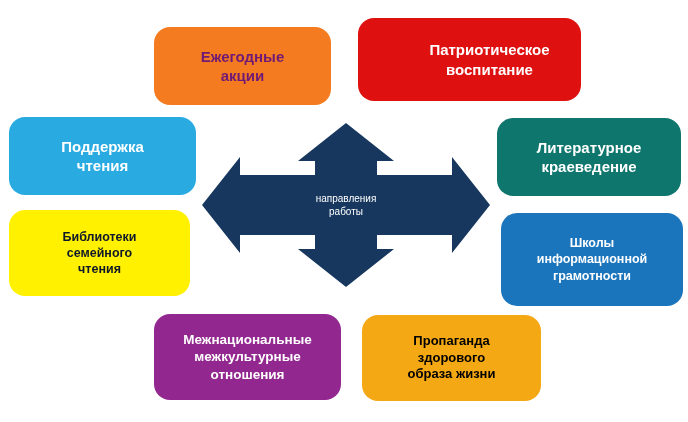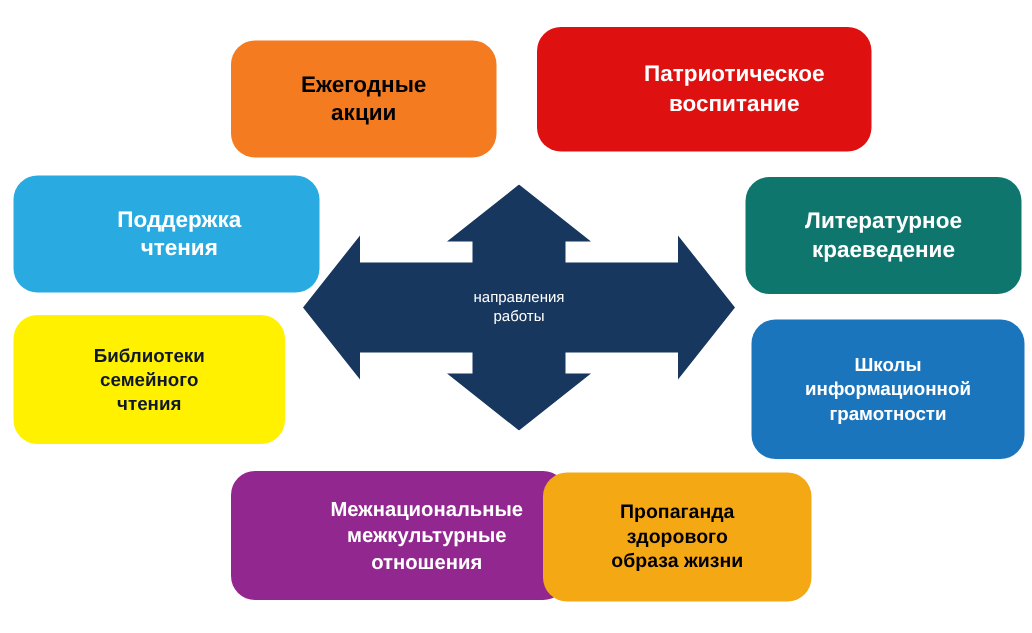--- a/index.html
+++ b/index.html
@@ -25,21 +25,21 @@
     font-weight: bold;
   }
   .node .label {
     white-space: pre-line;
     line-height: 1.3;
     padding: 2px 6px;
   }
   
   .pos-1 { left: 154px; top: 27px;  width: 177px; height: 78px; font-size: 15px; }
   .pos-2 { left: 358px; top: 18px;  width: 183px; height: 83px; font-size: 15px; }
-  .pos-3 { left: 9px;   top: 117px; width: 187px; height: 78px; font-size: 15px; padding-left: 17px; }
+  .pos-3 { left: 9px;   top: 117px; width: 187px; height: 78px; font-size: 15px; }
   .pos-4 { left: 497px; top: 118px; width: 184px; height: 78px; font-size: 15px; }
   .pos-5 { left: 9px;   top: 210px; width: 181px; height: 86px; font-size: 12.5px; }
   .pos-6 { left: 501px; top: 213px; width: 182px; height: 93px; font-size: 12.5px; }
   .pos-7 { left: 154px; top: 314px; width: 187px; height: 86px; font-size: 13.5px; }
   .pos-8 { left: 362px; top: 315px; width: 179px; height: 86px; font-size: 13px; align-items: center; }
 
   .center-wrap {
     position: absolute;
     left: 202px;
     top: 123px;
@@ -66,21 +66,21 @@
     font-size: 10px;
     line-height: 1.35;
     font-weight: normal;
   }
 </style>
 </head>
 <body>
 
 <div class="stage">
 
-  <div class="node pos-1" style="background-color: rgb(244, 123, 32); color: #000000;">
+  <div class="node pos-1" style="background-color: rgb(244, 123, 32); color: #701a75;">
     <span class="label">Ежегодные
 акции</span>
   </div>
 
   <div class="node pos-2" style="background-color: rgb(222, 16, 16); color: rgb(255, 255, 255); padding-left: 40px;">
     <span class="label">Патриотическое
 воспитание</span>
   </div>
 
   <div class="node pos-3" style="background-color: rgb(41, 171, 226); color: rgb(255, 255, 255);">
@@ -98,21 +98,21 @@
 семейного
 чтения</span>
   </div>
 
   <div class="node pos-6" style="background-color: rgb(27, 117, 188); color: rgb(255, 255, 255);">
     <span class="label">Школы
 информационной
 грамотности</span>
   </div>
 
-  <div class="node pos-7" style="background-color: rgb(146, 39, 143); color: rgb(255, 255, 255); padding-left: 37px;">
+  <div class="node pos-7" style="background-color: rgb(146, 39, 143); color: rgb(255, 255, 255);">
     <span class="label">Межнациональные
 межкультурные
 отношения</span>
   </div>
 
   <div class="node pos-8" style="background-color: rgb(244, 168, 20); color: rgb(0, 0, 0);">
     <span class="label">Пропаганда
 здорового
 образа жизни</span>
   </div>

